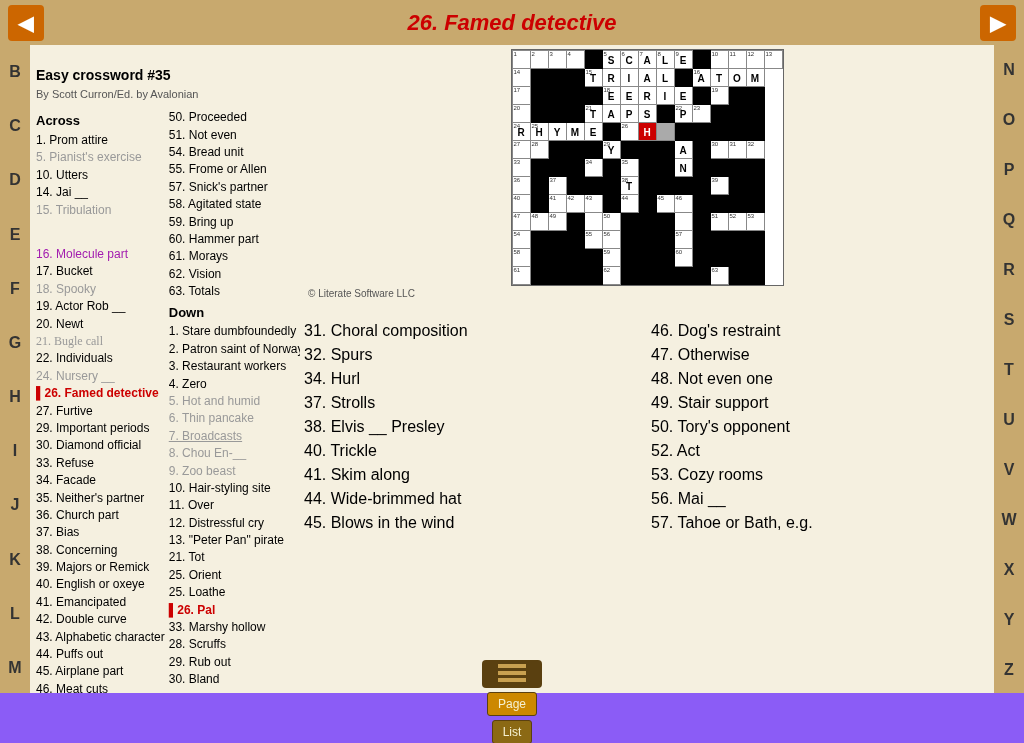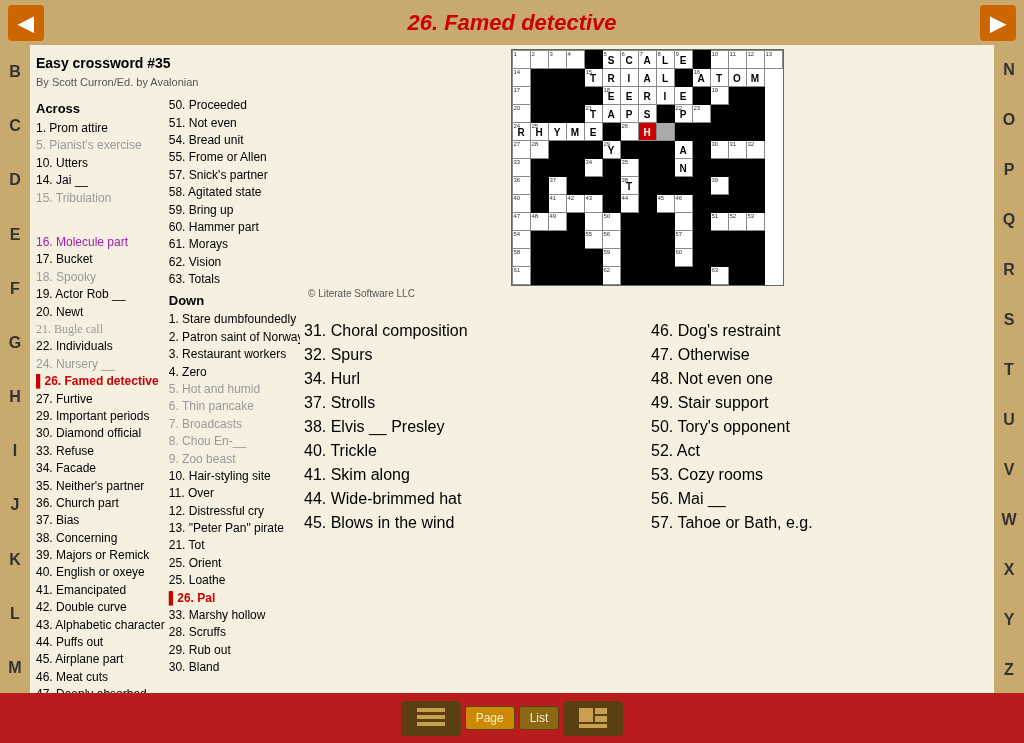--- a/index.html
+++ b/index.html
@@ -96,21 +96,21 @@
       right: 30px;
       bottom: 50px;
       background: #f5f0e0;
       display: flex;
       flex-direction: row;
     }
 
     
     #clues-panel {
       width: 270px;
-      padding: 8px 6px;
+      padding: 20px 6px;
       overflow: hidden;
       font-size: 12px;
       line-height: 1.45;
     }
     #clues-header {
       font-size: 14px;
       font-weight: bold;
       color: #000;
       margin-bottom: 2px;
     }
@@ -198,25 +198,26 @@
     }
     .bottom-clue { white-space: nowrap; }
 
     
     #bottom-bar {
       position: absolute;
       bottom: 0;
       left: 0;
       right: 0;
       height: 50px;
-      background: #b91c1c;
+      background: #8b5cf6;
       display: flex;
       align-items: center;
       justify-content: center;
       gap: 4px;
+      flex-direction: column;
     }
     .toolbar-btn {
       background: #8b6914;
       color: #f5f0d0;
       border: 1px solid #5a4010;
       padding: 4px 10px;
       border-radius: 3px;
       font-size: 12px;
       cursor: pointer;
     }
@@ -329,21 +330,21 @@
           <div class="clue-item">62. Vision</div>
           <div class="clue-item">63. Totals</div>
         </div>
         <div class="clues-section-title">Down</div>
         <div class="clue-item">1. Stare dumbfoundedly</div>
         <div class="clue-item">2. Patron saint of Norway</div>
         <div class="clue-item">3. Restaurant workers</div>
         <div class="clue-item">4. Zero</div>
         <div class="clue-item gray" style="color:#999;">5. Hot and humid</div>
         <div class="clue-item gray" style="color:#999;">6. Thin pancake</div>
-        <div class="clue-item gray" style="color:#999;">7. Broadcasts</div>
+        <div class="clue-item gray" style="color:#999;text-decoration:underline;">7. Broadcasts</div>
         <div class="clue-item gray" style="color:#999;">8. Chou En-__</div>
         <div class="clue-item gray" style="color:#999;">9. Zoo beast</div>
         <div class="clue-item">10. Hair-styling site</div>
         <div class="clue-item">11. Over</div>
         <div class="clue-item">12. Distressful cry</div>
         <div class="clue-item">13. "Peter Pan" pirate</div>
         <div class="clue-item">21. Tot</div>
         <div class="clue-item">25. Orient</div>
         <div class="clue-item">25. Loathe</div>
         <div class="clue-item highlight" style="color:#cc0000; font-weight:bold;"><span style="color:#cc0000;">▌</span>26. Pal</div>

